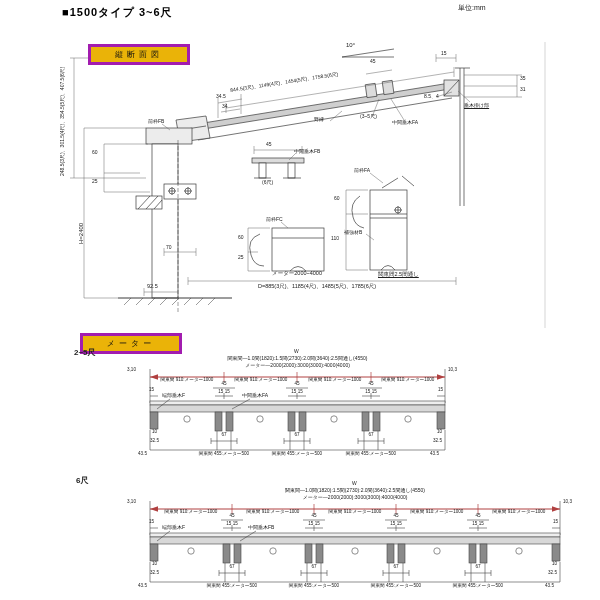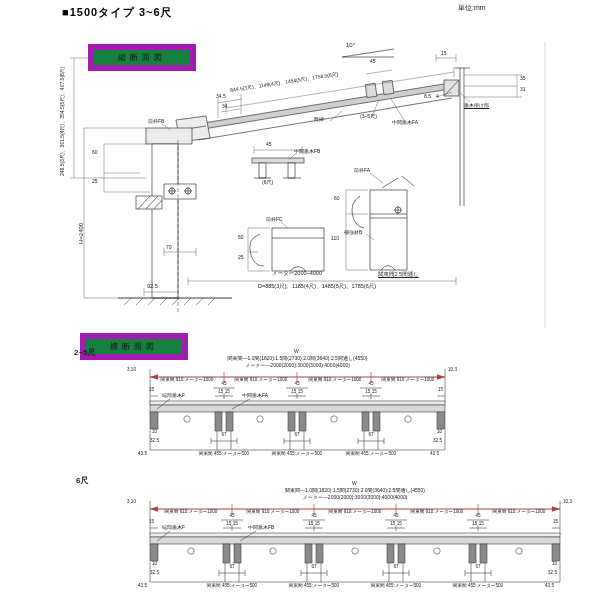--- a/index.html
+++ b/index.html
@@ -11,21 +11,21 @@
   .f45{font-size:4.6px;}
   .f5{font-size:5px;}
   .f55{font-size:5.5px;}
   .f6{font-size:6px;}
   .f7{font-size:7px;}
   .f8{font-size:8px;font-weight:bold;}
   .ctr{text-align:center;}
   .u{text-decoration:underline;}
   .r90{transform:rotate(-90deg);transform-origin:0 0;}
   .rsl{transform:rotate(-8.6deg);transform-origin:0 0;}
-  .secbox{position:absolute;border:6px solid #a21caf;background:#15803d;display:flex;
+  .secbox{position:absolute;border:3px solid #a21caf;background:#eab308;display:flex;
           align-items:center;justify-content:center;font-size:8px;letter-spacing:4px;color:#111;text-align:center;}
 </style>
 </head>
 <body>
 
 <div class="page">
 
 <svg class="lw" width="600" height="600" viewBox="0 0 600 600">
 
   <g stroke="#aaa" stroke-width="0.5">
@@ -263,21 +263,21 @@
     <line x1="478" y1="504" x2="478" y2="514" stroke-width="0.7"></line>
     <polygon points="150,509 158,506.2 158,511.8" stroke="none"></polygon>
     <polygon points="560,509 552,506.2 552,511.8" stroke="none"></polygon>
   </g>
 </svg>
 
 <span class="t title" style="left:62px;top:7px;">■1500タイプ 3~6尺</span>
 <span class="t f7" style="left:458px;top:4px;">単位:mm</span>
 
 <div class="secbox" style="left:88px;top:44px;width:96px;height:15px;">縦断面図</div>
-<div class="secbox" style="left:80px;top:333px;width:96px;height:15px;">横断面図</div>
+<div class="secbox" style="left:80px;top:333px;width:96px;height:15px;">メーター</div>
 <span class="t f8" style="left:74px;top:349px;">2~5尺</span>
 <span class="t f8" style="left:76px;top:477px;">6尺</span>
 
 <span class="t f6" style="left:346px;top:42px;">10°</span>
 <span class="t f5 rsl" style="left:230px;top:88px;">844.5(3尺)、1149(4尺)、1454(5尺)、1758.5(6尺)</span>
 <span class="t f5" style="left:216px;top:94px;">34.5</span>
 <span class="t f5" style="left:222px;top:104px;">34</span>
 <span class="t f5" style="left:148px;top:119px;">前枠FB</span>
 <span class="t f5 r90" style="left:60px;top:176px;">248.5(3尺)、301.5(4尺)、354.5(5尺)、407.5(6尺)</span>
 <span class="t f5" style="left:92px;top:150px;">60</span>

